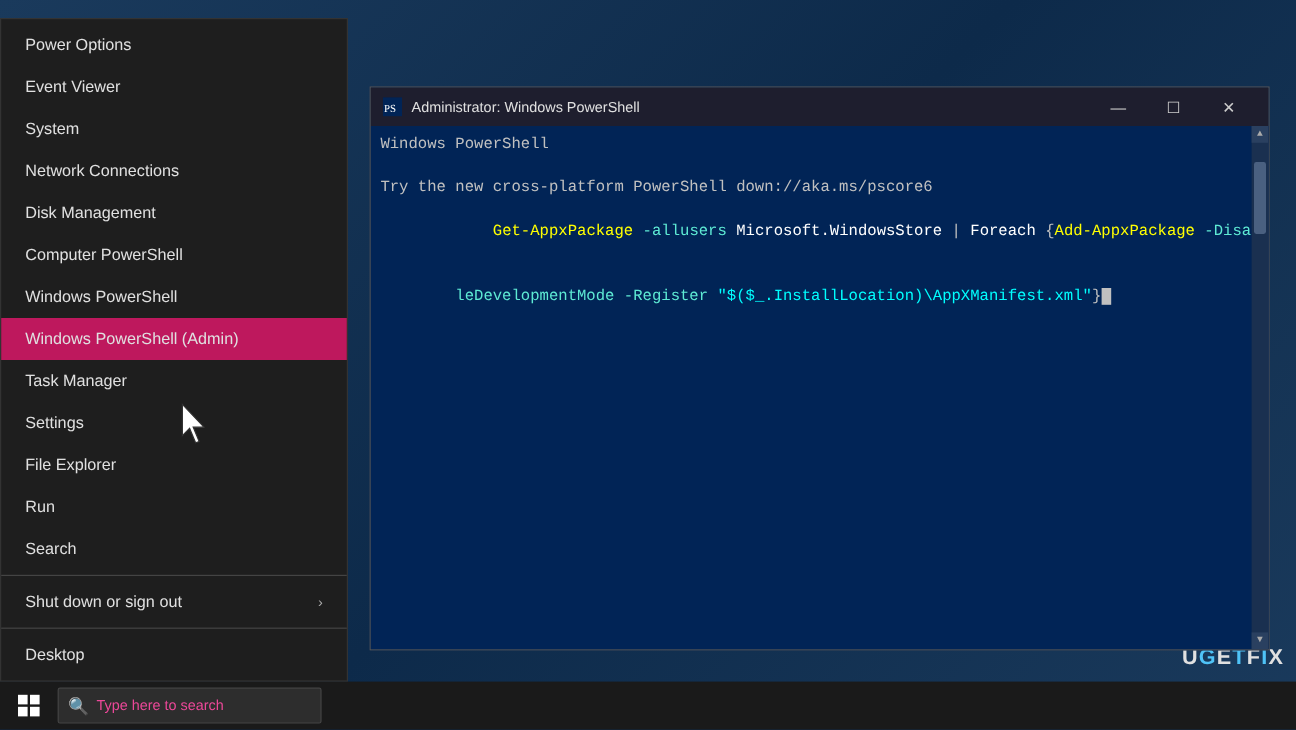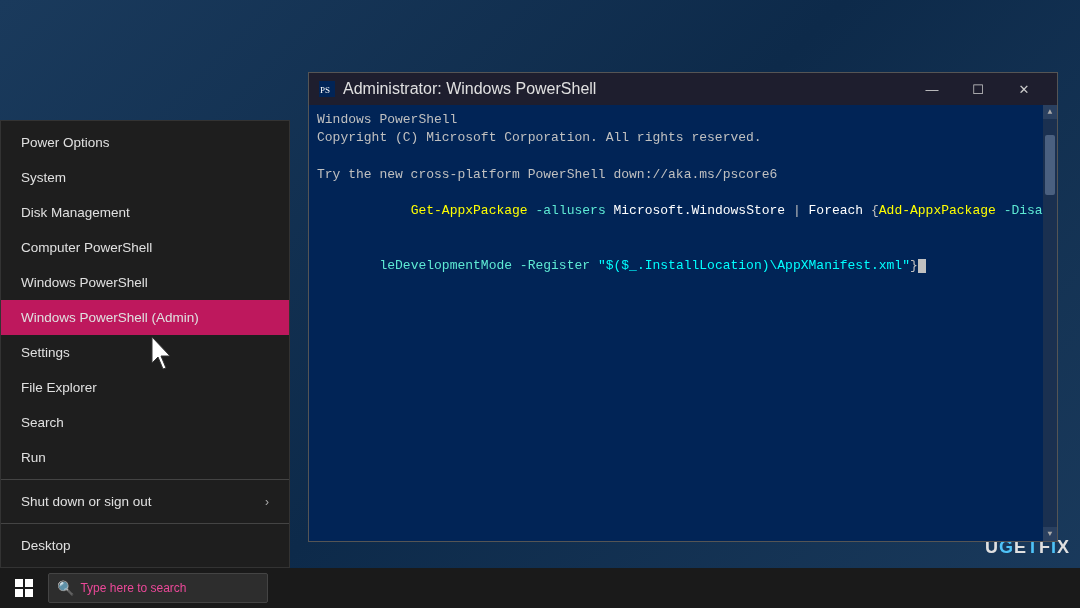--- a/index.html
+++ b/index.html
@@ -138,21 +138,21 @@
     }
 
     .window-titlebar-icon {
       width: 16px;
       height: 16px;
       flex-shrink: 0;
     }
 
     .window-title {
       color: #e0e0e0;
-      font-size: 16px;
+      font-size: 12px;
       flex: 1;
     }
 
     .window-controls {
       display: flex;
       gap: 0;
     }
 
     .window-control-btn {
       width: 46px;
@@ -285,21 +285,20 @@
       </div>
       <span class="window-title">Administrator: Windows PowerShell</span>
       <div class="window-controls">
         <button class="window-control-btn">—</button>
         <button class="window-control-btn">☐</button>
         <button class="window-control-btn close">✕</button>
       </div>
     </div>
     <div class="window-content">
       <span class="ps-line ps-normal">Windows PowerShell</span>
-      <span class="ps-line ps-normal">Copyright (C) Microsoft Corporation. All rights reserved.</span>
       <span class="ps-line">&nbsp;</span>
       <span class="ps-line ps-normal">Try the new cross-platform PowerShell down://aka.ms/pscore6</span>
       <span class="ps-line">
         <span class="ps-normal">    </span><span class="ps-yellow">Get-AppxPackage</span><span class="ps-normal"> </span><span class="ps-green">-allusers</span><span class="ps-normal"> </span><span class="ps-white">Microsoft.WindowsStore</span><span class="ps-normal"> | </span><span class="ps-white">Foreach</span><span class="ps-normal"> {</span><span class="ps-yellow">Add-AppxPackage</span><span class="ps-normal"> </span><span class="ps-green">-Disab</span>
       </span>
       <span class="ps-line">
         <span class="ps-green">leDevelopmentMode</span><span class="ps-normal"> </span><span class="ps-green">-Register</span><span class="ps-normal"> </span><span class="ps-cyan">"$($_.InstallLocation)\AppXManifest.xml"</span><span class="ps-normal">}</span><span class="cursor-block"></span>
       </span>
 
       <div class="scrollbar-y" style="position:absolute;right:0;top:0;height:100%;">
@@ -309,45 +308,54 @@
       </div>
     </div>
   </div>
 
   <div class="context-menu">
 
     <div class="menu-item">
       <span>Power Options</span>
     </div>
     <div class="menu-item">
+      <span>Event Viewer</span>
+    </div>
+    <div class="menu-item">
       <span>System</span>
+    </div>
+    <div class="menu-item">
+      <span>Network Connections</span>
     </div>
     <div class="menu-item">
       <span>Disk Management</span>
     </div>
     <div class="menu-item">
       <span>Computer PowerShell</span>
     </div>
     <div class="menu-item">
       <span>Windows PowerShell</span>
     </div>
     <div class="menu-item active">
       <span>Windows PowerShell (Admin)</span>
     </div>
     <div class="menu-item">
+      <span>Task Manager</span>
+    </div>
+    <div class="menu-item">
       <span>Settings</span>
     </div>
     <div class="menu-item">
       <span>File Explorer</span>
     </div>
     <div class="menu-item">
+      <span>Run</span>
+    </div>
+    <div class="menu-item">
       <span>Search</span>
-    </div>
-    <div class="menu-item">
-      <span>Run</span>
     </div>
     <div class="menu-separator"></div>
     <div class="menu-item">
       <span>Shut down or sign out</span>
       <span class="chevron">›</span>
     </div>
     <div class="menu-separator"></div>
     <div class="menu-item">
       <span>Desktop</span>
     </div>

